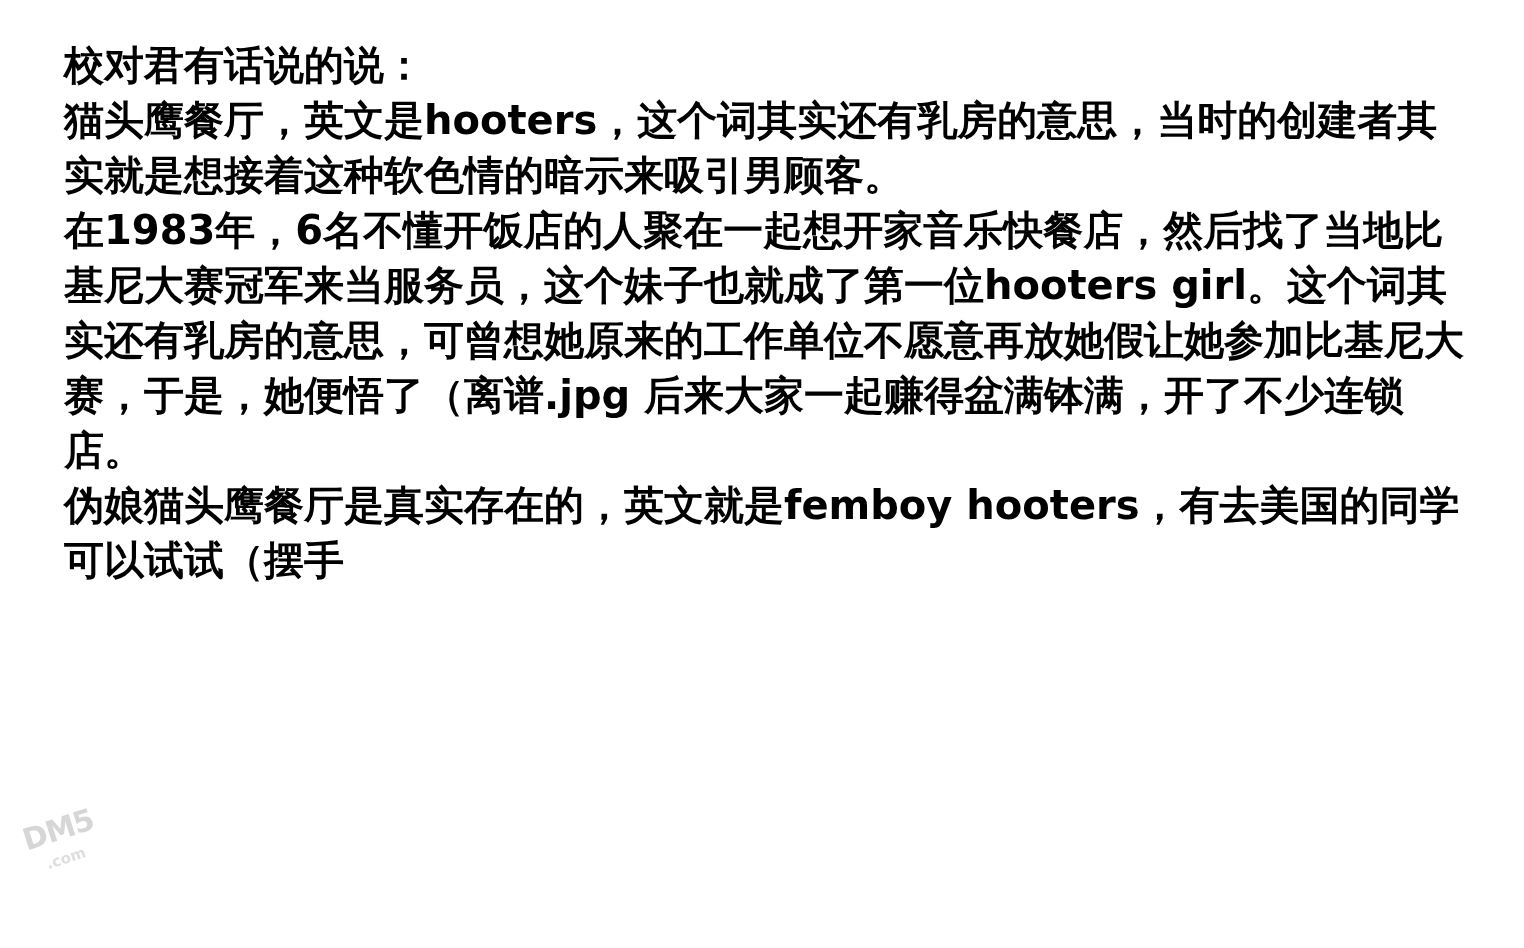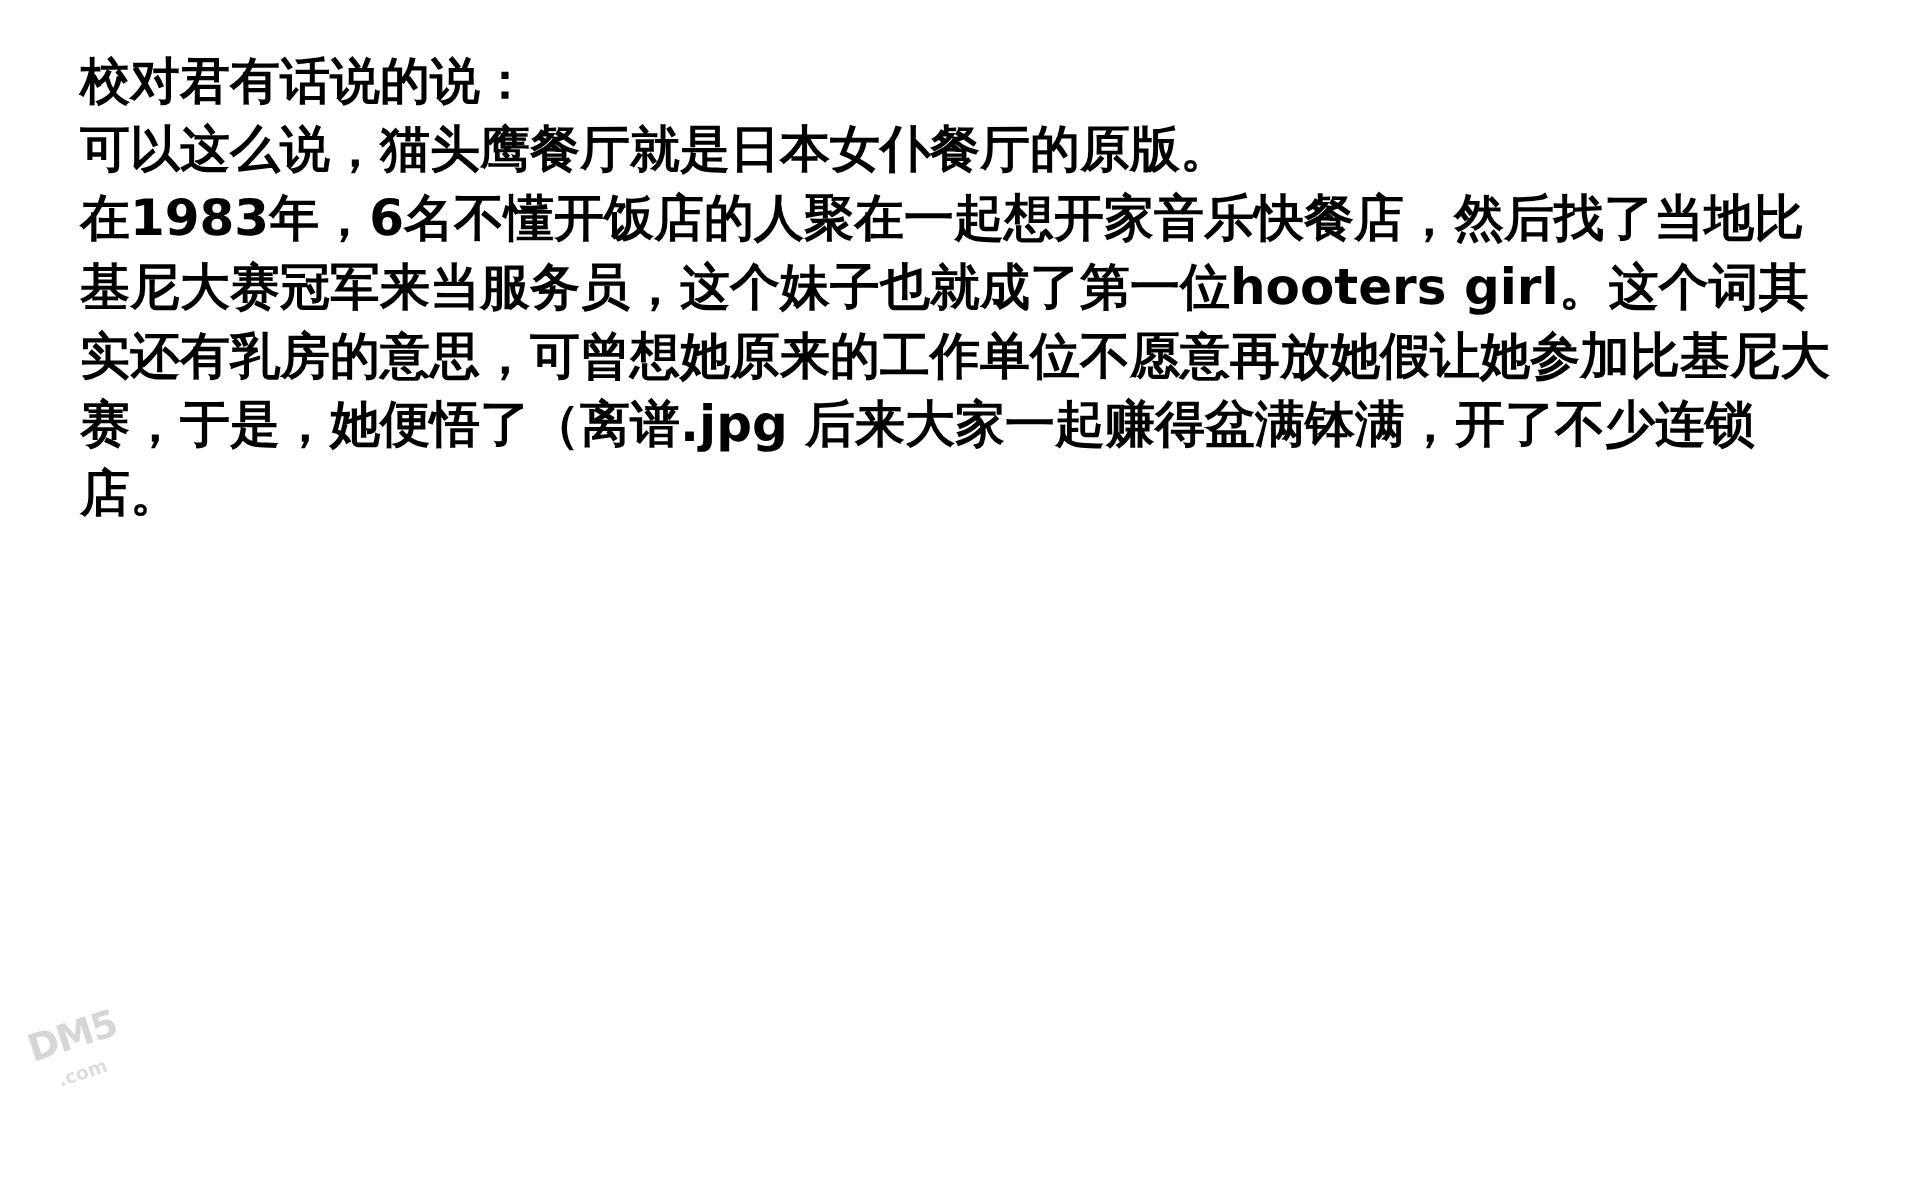--- a/index.html
+++ b/index.html
@@ -69,22 +69,23 @@
     transform-origin: left top;
   }
 </style>
 </head>
 <body>
 
 <div class="page">
 
   <div class="note-block">
     <div class="note-line">校对君有话说的说：</div>
-    <div class="note-line">可以这么说，猫头鹰餐厅就是日本女仆餐厅的原版。</div>
+    <div class="note-line">猫头鹰餐厅，英文是hooters，这个词其实还有乳房的意思，当时的创建者其实就是想接着这种软色情的暗示来吸引男顾客。</div>
     <div class="note-line">在1983年，6名不懂开饭店的人聚在一起想开家音乐快餐店，然后找了当地比基尼大赛冠军来当服务员，这个妹子也就成了第一位hooters girl。这个词其实还有乳房的意思，可曾想她原来的工作单位不愿意再放她假让她参加比基尼大赛，于是，她便悟了（离谱.jpg 后来大家一起赚得盆满钵满，开了不少连锁店。</div>
+    <div class="note-line">伪娘猫头鹰餐厅是真实存在的，英文就是femboy hooters，有去美国的同学可以试试（摆手</div>
   </div>
 
   <div class="watermark">
     <span class="wm-text">DM5</span>
     <span class="wm-sub">.com</span>
   </div>
 
 </div>
 
 </body></html>

